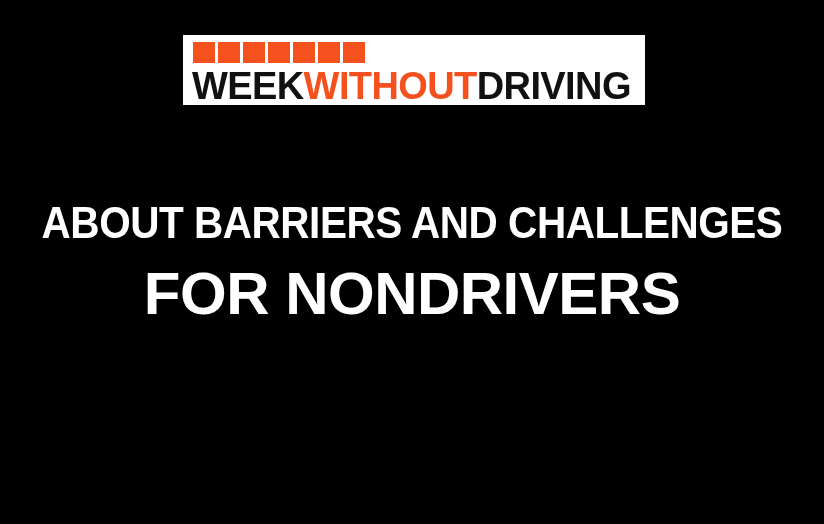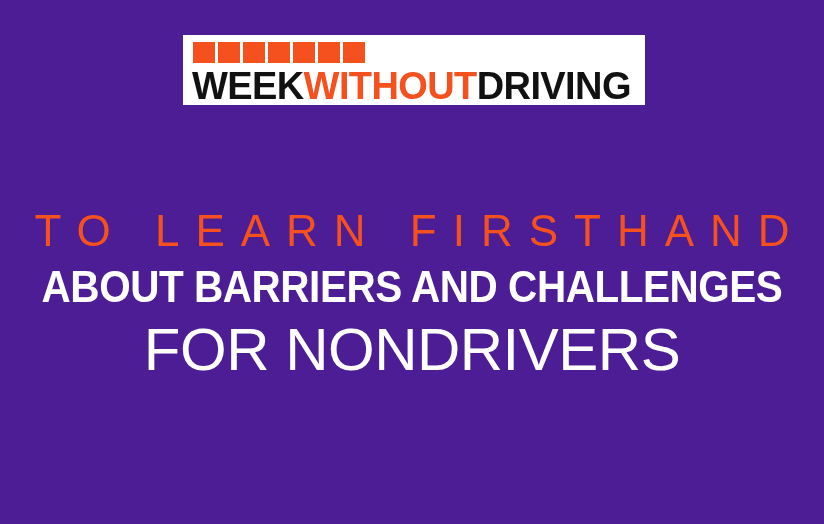--- a/index.html
+++ b/index.html
@@ -9,21 +9,21 @@
   body {
     width: 824px;
     height: 524px;
     overflow: hidden;
     font-family: "Liberation Sans", sans-serif;
   }
   #poster {
     position: relative;
     width: 824px;
     height: 524px;
-    background: #4c1d95;
+    background: #000000;
     overflow: hidden;
   }
 
   
   #logo-box {
     position: absolute;
     left: 183px;
     top: 35px;
     width: 462px;
     height: 70px;
@@ -94,26 +94,26 @@
     font-size: 44px;
     line-height: 50px;
     color: #ffffff;
     letter-spacing: -0.5px;
     transform: scaleX(0.92);
     transform-origin: center center;
     margin-top: 2px;
   }
   #line-nondrivers {
     font-family: "Liberation Sans", sans-serif;
-    font-weight: normal;
+    font-weight: bold;
     font-size: 60px;
     line-height: 68px;
     color: #ffffff;
     letter-spacing: -0.5px;
-    margin-top: 4px;
+    margin-top: 12px;
   }
 </style>
 </head>
 <body>
 
 <div id="poster">
 
   <div id="logo-box">
 
     <div id="logo-squares">
@@ -124,18 +124,17 @@
       <div class="logo-square"></div>
       <div class="logo-square"></div>
       <div class="logo-square"></div>
     </div>
 
     <div id="logo-wordmark"><span class="wm-dark">WEEK</span><span class="wm-orange">WITHOUT</span><span class="wm-dark">DRIVING</span></div>
 
   </div>
 
   <div id="headline">
-    <div class="hl-line" id="line-firsthand">TO LEARN FIRSTHAND</div>
     <div class="hl-line" id="line-barriers">ABOUT BARRIERS AND CHALLENGES</div>
     <div class="hl-line" id="line-nondrivers">FOR NONDRIVERS</div>
   </div>
 
 </div>
 
 </body></html>

